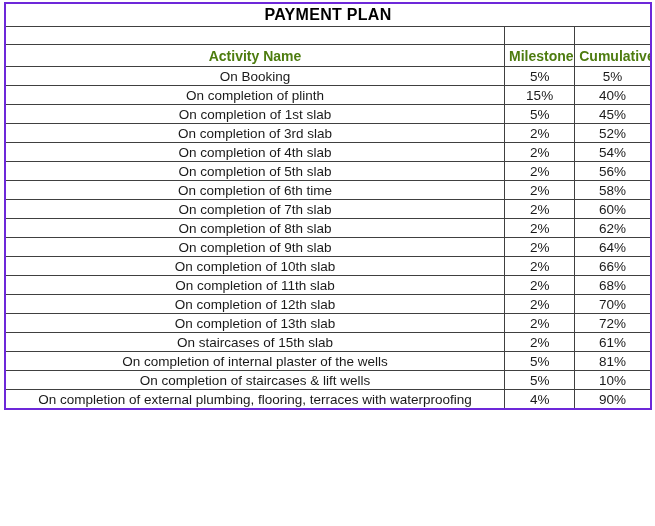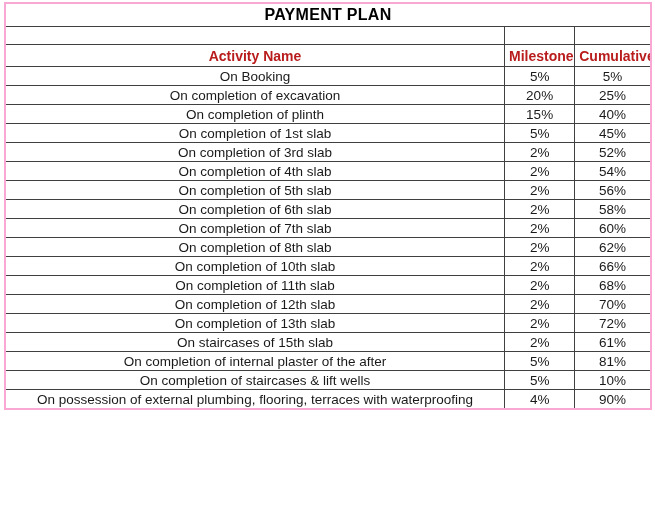--- a/index.html
+++ b/index.html
@@ -12,21 +12,21 @@
     font-family: "Liberation Sans", sans-serif;
     color: #1a1a1a;
   }
   .sheet {
     padding: 2px 2px 2px 4px;
   }
   table.payment {
     border-collapse: collapse;
     table-layout: fixed;
     width: 648px;
-    border: 2px solid #f9a8d4;
+    border: 2px solid #6d28d9;
   }
   table.payment td, table.payment th {
     border: 1px solid #404040;
     padding: 0 4px;
     text-align: center;
     vertical-align: middle;
     overflow: hidden;
     white-space: nowrap;
   }
   .col-activity   { width: 498px; }
@@ -38,21 +38,21 @@
     font-size: 16px;
     font-weight: bold;
     letter-spacing: 0.3px;
     color: #000000;
   }
   tr.blank-row td { height: 17px; }
   tr.header-row th {
     height: 21px;
     font-size: 14px;
     font-weight: bold;
-    color: #b91c1c;
+    color: #4d7c0f;
   }
   tr.data-row td {
     height: 18px;
     font-size: 13.5px;
   }
 </style>
 </head>
 <body>
 
 <div class="sheet">
@@ -75,25 +75,20 @@
         <th>Activity Name</th>
         <th>Milestone</th>
         <th>Cumulative</th>
       </tr>
     <tr class="data-row">
     <td>On Booking</td>
     <td>5%</td>
     <td>5%</td>
   </tr>
         <tr class="data-row">
-    <td>On completion of excavation</td>
-    <td>20%</td>
-    <td>25%</td>
-  </tr>
-        <tr class="data-row">
     <td>On completion of plinth</td>
     <td>15%</td>
     <td>40%</td>
   </tr>
         <tr class="data-row">
     <td>On completion of 1st slab</td>
     <td>5%</td>
     <td>45%</td>
   </tr>
         <tr class="data-row">
@@ -105,33 +100,38 @@
     <td>On completion of 4th slab</td>
     <td>2%</td>
     <td>54%</td>
   </tr>
         <tr class="data-row">
     <td>On completion of 5th slab</td>
     <td>2%</td>
     <td>56%</td>
   </tr>
         <tr class="data-row">
-    <td>On completion of 6th slab</td>
+    <td>On completion of 6th time</td>
     <td>2%</td>
     <td>58%</td>
   </tr>
         <tr class="data-row">
     <td>On completion of 7th slab</td>
     <td>2%</td>
     <td>60%</td>
   </tr>
         <tr class="data-row">
     <td>On completion of 8th slab</td>
     <td>2%</td>
     <td>62%</td>
+  </tr>
+        <tr class="data-row">
+    <td>On completion of 9th slab</td>
+    <td>2%</td>
+    <td>64%</td>
   </tr>
         <tr class="data-row">
     <td>On completion of 10th slab</td>
     <td>2%</td>
     <td>66%</td>
   </tr>
         <tr class="data-row">
     <td>On completion of 11th slab</td>
     <td>2%</td>
     <td>68%</td>
@@ -145,29 +145,29 @@
     <td>On completion of 13th slab</td>
     <td>2%</td>
     <td>72%</td>
   </tr>
         <tr class="data-row">
     <td>On staircases of 15th slab</td>
     <td>2%</td>
     <td>61%</td>
   </tr>
         <tr class="data-row">
-    <td>On completion of internal plaster of the after</td>
+    <td>On completion of internal plaster of the wells</td>
     <td>5%</td>
     <td>81%</td>
   </tr>
         <tr class="data-row">
     <td>On completion of staircases &amp; lift wells</td>
     <td>5%</td>
     <td>10%</td>
   </tr>
         <tr class="data-row">
-    <td>On possession of external plumbing, flooring, terraces with waterproofing</td>
+    <td>On completion of external plumbing, flooring, terraces with waterproofing</td>
     <td>4%</td>
     <td>90%</td>
   </tr>
       </tbody>
   </table>
 </div>
 
 </body></html>

